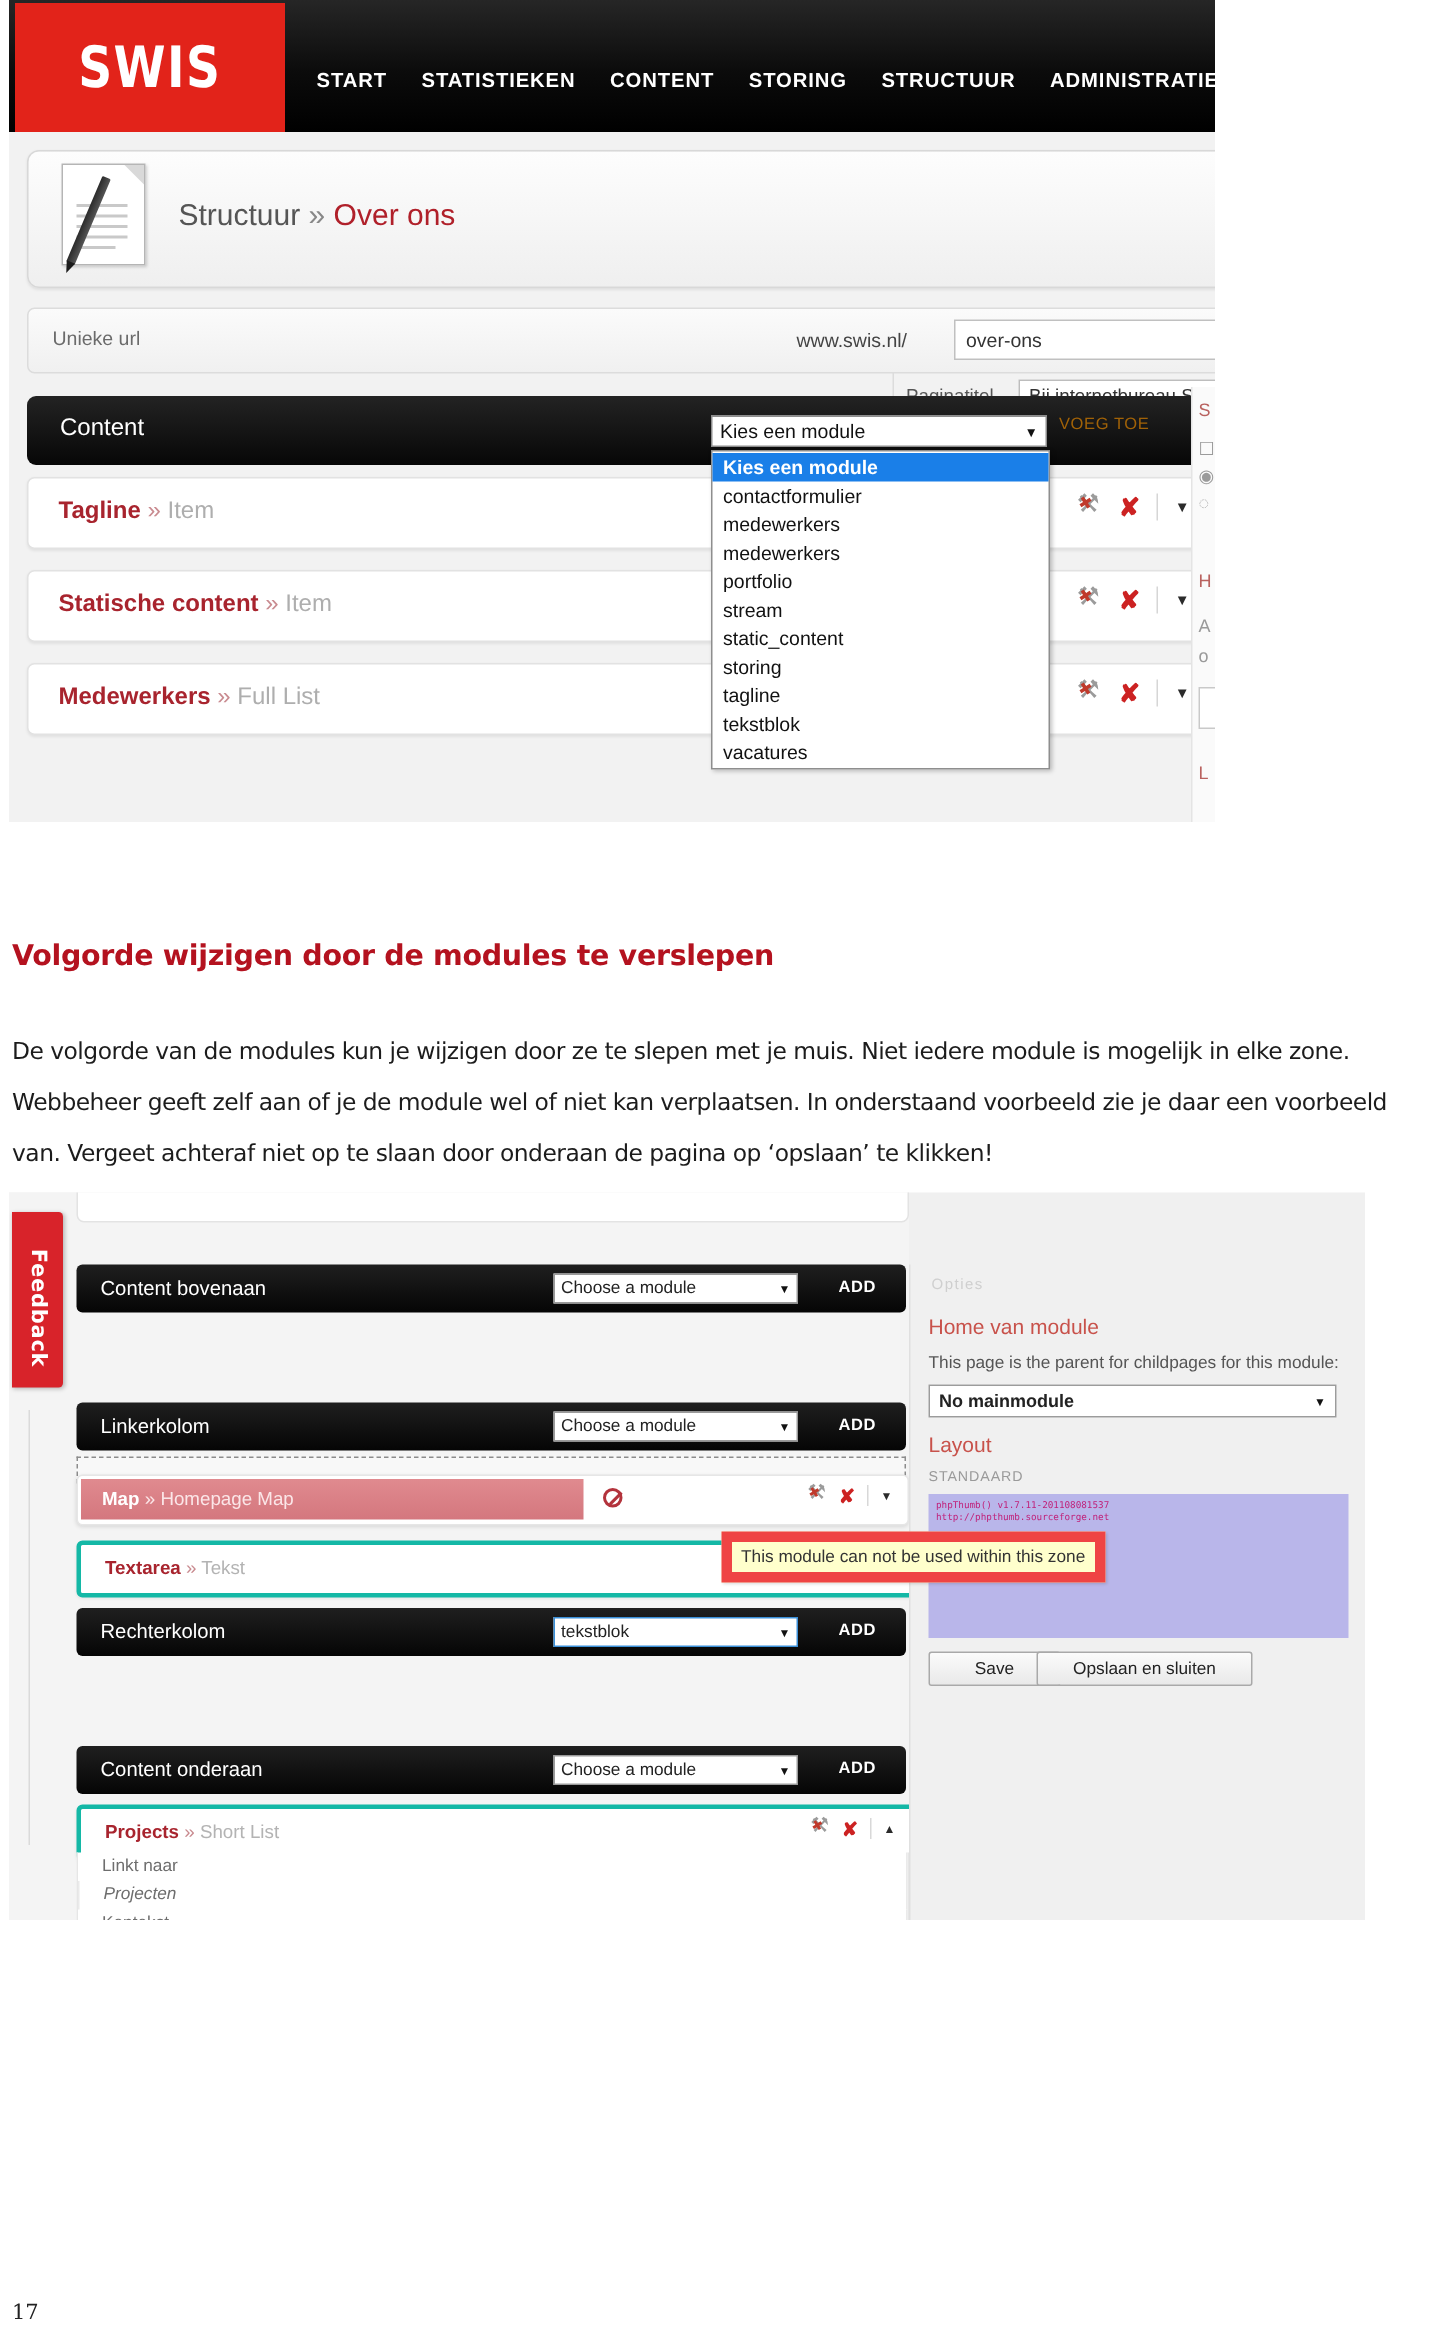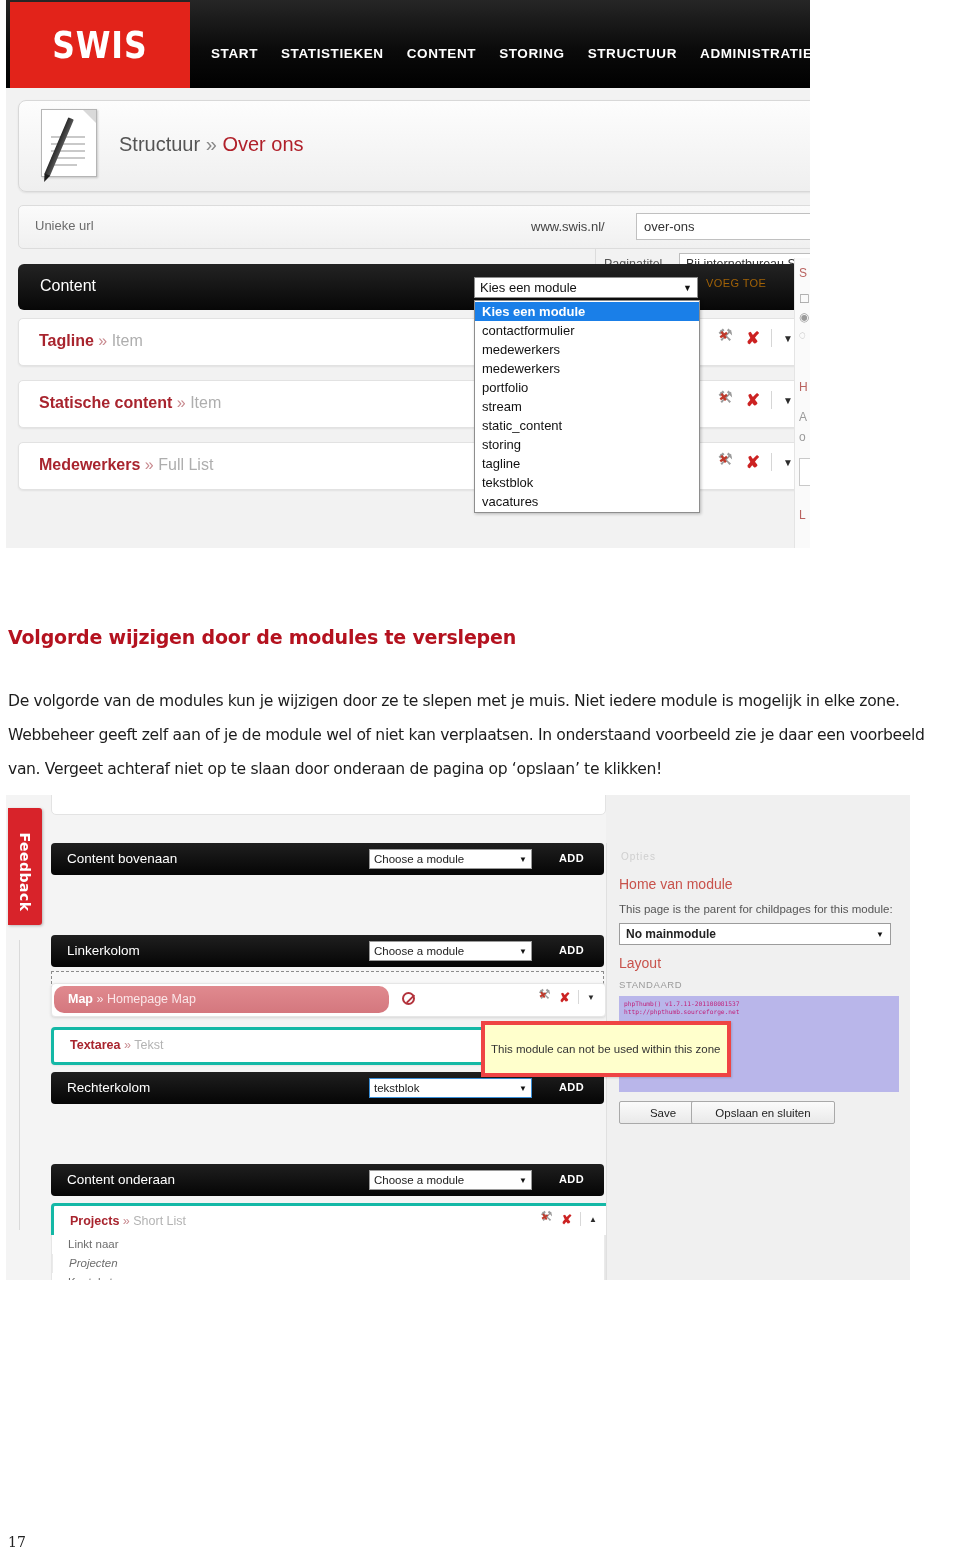--- a/index.html
+++ b/index.html
@@ -333,21 +333,21 @@
     width: 553px; height: 32px;
     background:#fff;
     border:1px solid #e6e6e6;
     border-radius:4px;
     box-shadow:0 1px 3px rgba(0,0,0,.12);
   }
   .s2-dragbar {
     position:absolute; left:2px; top:2px;
     width: 335px; height: 27px;
     background: linear-gradient(180deg,#e08a8f,#d4777e);
-    border-radius:10px;
+    border-radius:0;
   }
   .s2-dragbar span {
     position:absolute; left:14px; top:6px;
     color:#fff; font-size:12.5px; font-weight:700;
   }
   .s2-dragbar span i { font-weight:400; font-style:normal; color:#fbe6e8; }
   .s2-noentry {
     position:absolute; left: 350px; top: 8px;
     width: 13px; height: 13px;
     border-radius:50%;
@@ -356,24 +356,24 @@
   }
   .s2-noentry:after {
     content:""; position:absolute; left:1px; top:4px;
     width: 11px; height: 2px; background:#b3333c;
     transform: rotate(-45deg);
   }
 
   .s2-tooltip {
     position:absolute; left: 481px; top: 1021px;
     background: #ffffcc;
-    border: 4px solid #ef4444;
+    border: 7px solid #ef4444;
     font-size: 11.5px;
     color: #333;
-    padding: 18px 6px;
+    padding: 4px 6px;
     z-index: 50;
     white-space:nowrap;
     box-shadow: 1px 1px 2px rgba(0,0,0,.15);
   }
 
   .s2-projtable {
     position:absolute; left:45px;
     width: 553px;
     background:#fff;
     border:1px solid #e6e6e6;

